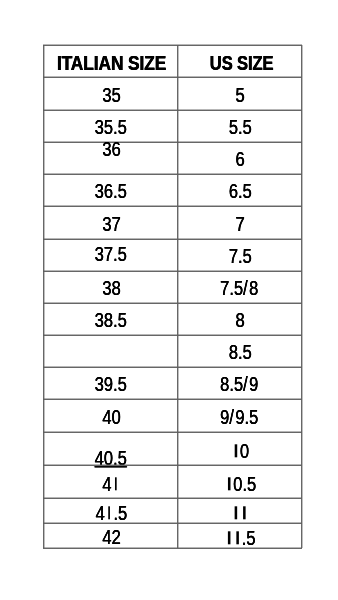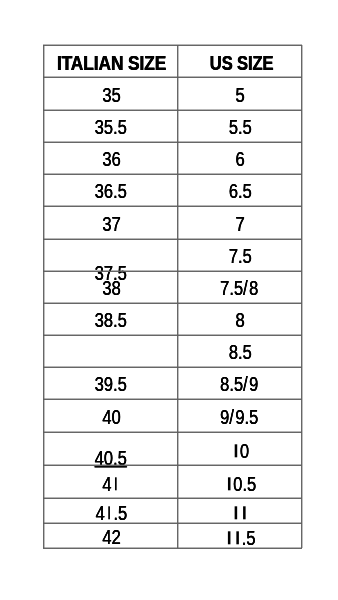--- a/index.html
+++ b/index.html
@@ -144,42 +144,42 @@
         <span class="ink">5</span>
       </div>
     <div class="rule-h" style="top: 65px;"></div>
       <div class="cell val col-left" style="top: 66px; height: 31px;">
         <span class="ink">35.5</span>
       </div>
       <div class="cell val col-right" style="top: 66px; height: 31px;">
         <span class="ink">5.5</span>
       </div>
     <div class="rule-h" style="top: 97px;"></div>
-      <div class="cell val col-left" style="top: 98px; height: 31px;">
+      <div class="cell val col-left" style="top: 88px; height: 31px;">
         <span class="ink">36</span>
       </div>
       <div class="cell val col-right" style="top: 98px; height: 31px;">
         <span class="ink">6</span>
       </div>
     <div class="rule-h" style="top: 129px;"></div>
       <div class="cell val col-left" style="top: 130px; height: 31px;">
         <span class="ink">36.5</span>
       </div>
       <div class="cell val col-right" style="top: 130px; height: 31px;">
         <span class="ink">6.5</span>
       </div>
     <div class="rule-h" style="top: 161px;"></div>
       <div class="cell val col-left" style="top: 162px; height: 32px;">
         <span class="ink">37</span>
       </div>
       <div class="cell val col-right" style="top: 162px; height: 32px;">
         <span class="ink">7</span>
       </div>
     <div class="rule-h" style="top: 194px;"></div>
-      <div class="cell val col-left" style="top: 212px; height: 31px;">
+      <div class="cell val col-left" style="top: 193px; height: 31px;">
         <span class="ink">37.5</span>
       </div>
       <div class="cell val col-right" style="top: 195px; height: 31px;">
         <span class="ink">7.5</span>
       </div>
     <div class="rule-h" style="top: 226px;"></div>
       <div class="cell val col-left" style="top: 227px; height: 31px;">
         <span class="ink">38</span>
       </div>
       <div class="cell val col-right" style="top: 227px; height: 31px;">

